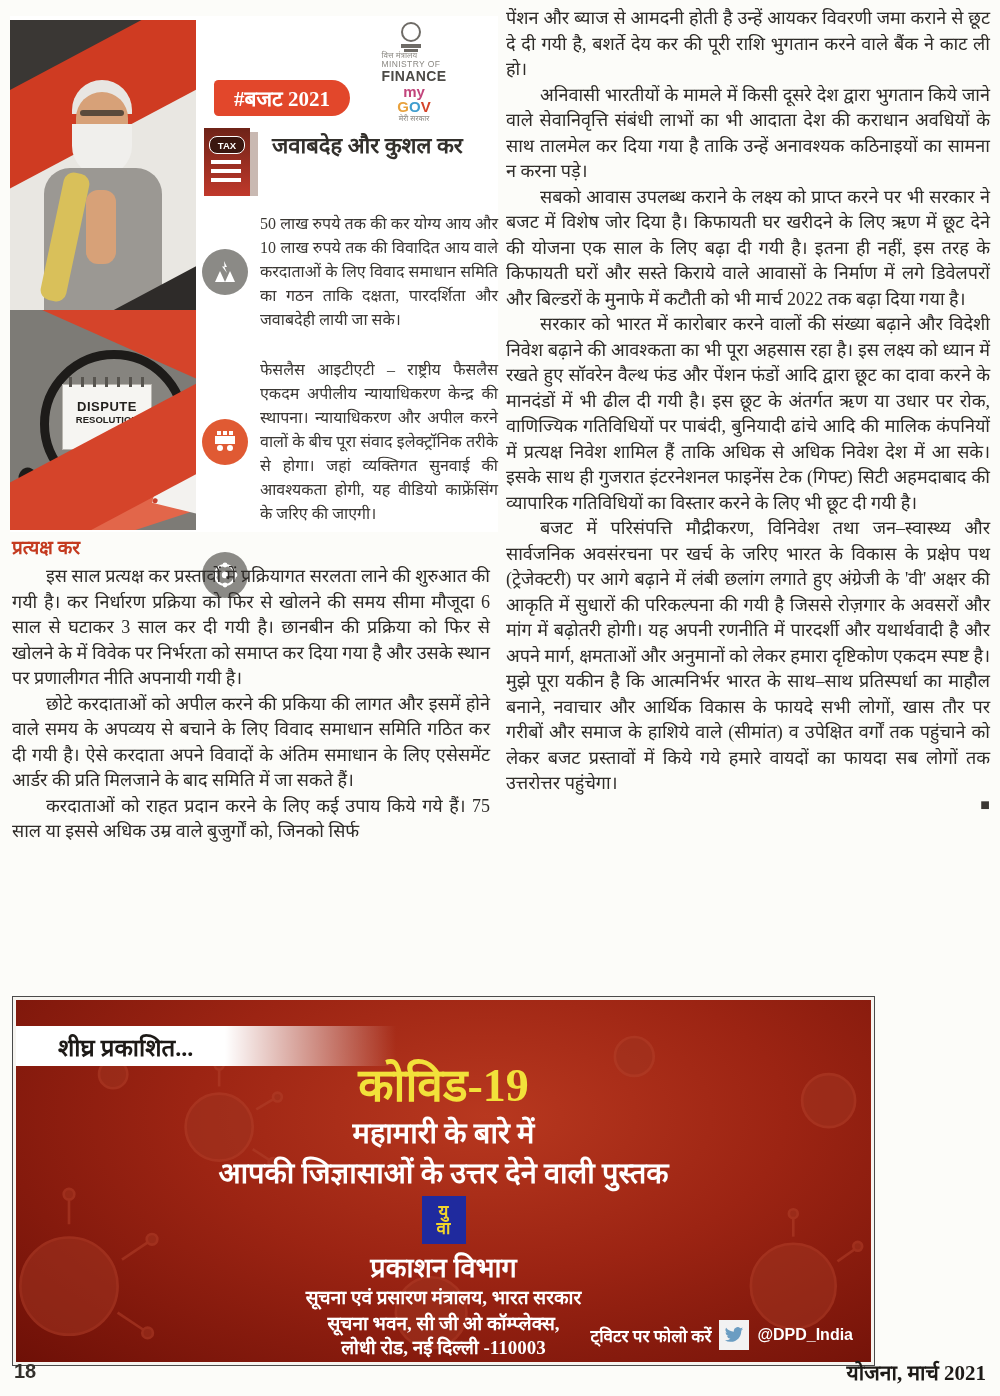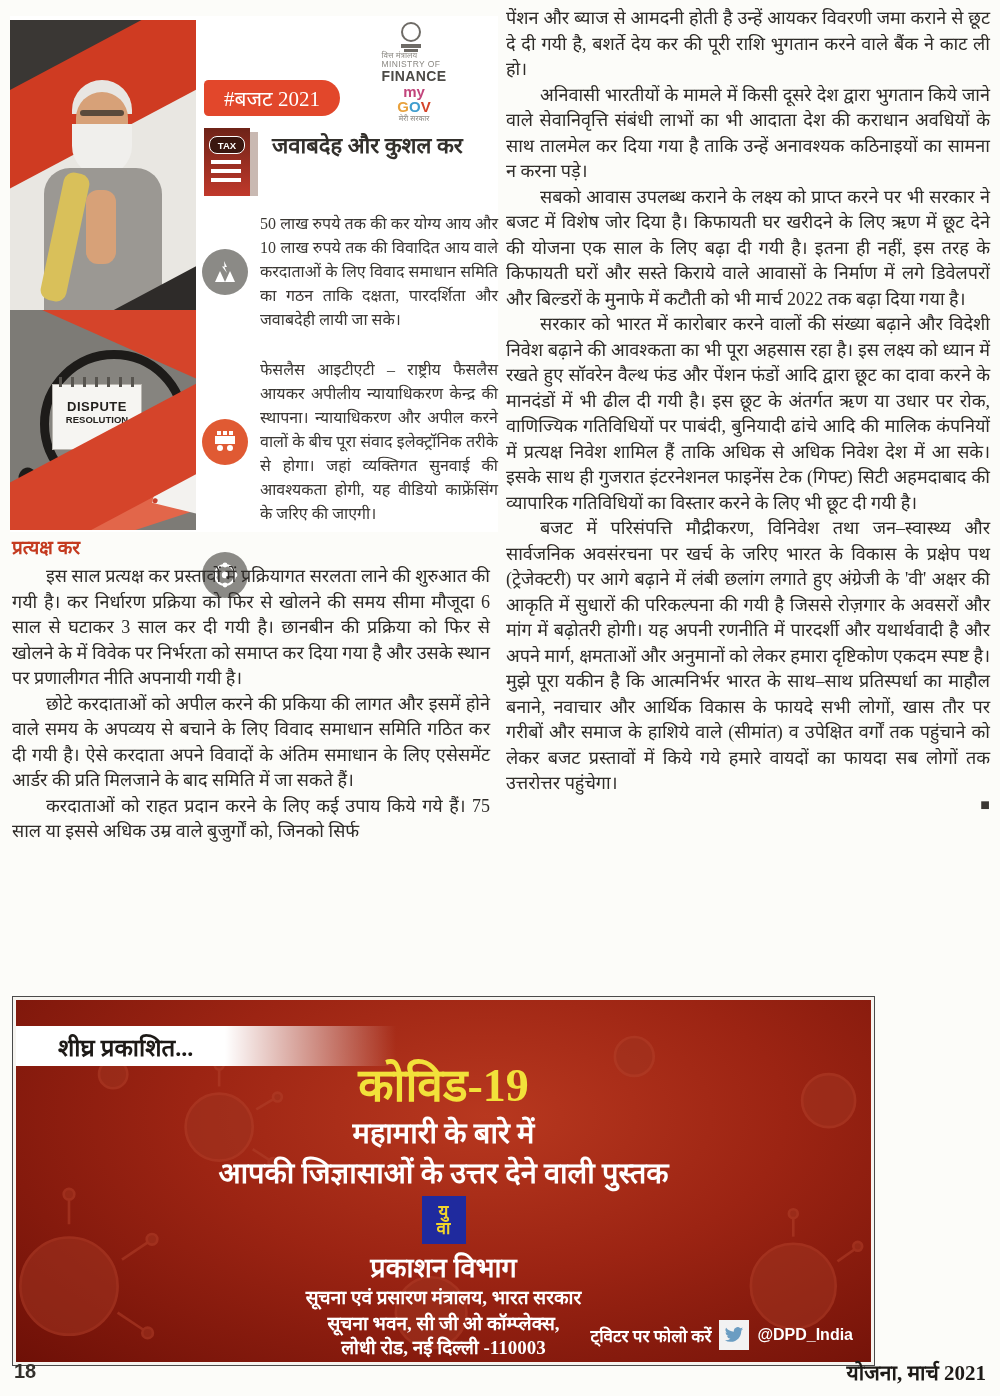--- a/index.html
+++ b/index.html
@@ -20,21 +20,21 @@
   .modi .specs{position:absolute;left:42px;top:30px;width:44px;height:6px;background:#5a4a3c;border-radius:3px;}
   .modi .beard{position:absolute;left:34px;top:44px;width:60px;height:52px;background:#f0efec;border-radius:0 0 30px 30px;}
   .modi .body{position:absolute;left:6px;top:88px;width:118px;height:142px;background:#9b9893;border-radius:26px 26px 0 0;}
   .modi .sash{position:absolute;left:14px;top:92px;width:26px;height:130px;background:#d9c05a;transform:rotate(12deg);border-radius:10px;}
   .modi .hands{position:absolute;left:48px;top:110px;width:30px;height:74px;background:#d7a178;border-radius:12px;}
   .deskart{position:absolute;left:0;top:290px;width:186px;height:220px;background:#7d7b76;overflow:hidden;}
   .ribbon1{position:absolute;left:-30px;top:-30px;width:300px;height:66px;background:#d5442a;transform:rotate(24deg);}
   .ribbon2{position:absolute;left:-40px;top:150px;width:320px;height:70px;background:#e2664a;transform:rotate(-18deg);}
   .lens{position:absolute;left:30px;top:40px;width:130px;height:130px;border:9px solid #1d1b19;border-radius:50%;background:rgba(255,255,255,0.07);}
   .lens-handle{position:absolute;left:6px;top:168px;width:56px;height:18px;background:#1d1b19;transform:rotate(32deg);border-radius:8px;}
-  .card{position:absolute;left:42px;top:74px;width:88px;height:64px;background:#f6f5f2;border:1px solid #b9b6b0;text-align:center;}
+  .card{position:absolute;left:52px;top:74px;width:88px;height:64px;background:#f6f5f2;border:1px solid #b9b6b0;text-align:center;}
   .card .rings{position:absolute;left:6px;top:-8px;width:76px;height:10px;
         background:repeating-linear-gradient(90deg,#57544f 0 3px,transparent 3px 12px);}
   .card .l1{margin-top:14px;font-family:"Liberation Sans", sans-serif;font-weight:bold;font-size:13px;color:#23211e;letter-spacing:0.5px;}
   .card .l2{font-family:"Liberation Sans", sans-serif;font-weight:bold;font-size:9.5px;color:#23211e;}
   .notebook{position:absolute;right:-16px;top:120px;width:46px;height:80px;background:#f3f2ef;border-left:5px dotted #c9402c;transform:rotate(14deg);}
 
   .ig-right{position:absolute;left:192px;top:0;width:296px;height:516px;}
   .logos{position:absolute;left:128px;top:6px;width:168px;height:56px;display:flex;align-items:center;flex-direction:column;}
   .emblem{width:26px;height:40px;margin-right:6px;display:flex;flex-direction:column;align-items:center;color:#6e6b66;}
   .emblem .top{width:16px;height:16px;border-radius:50%;border:2px solid #6e6b66;}
@@ -45,22 +45,22 @@
   .mof .en1{font-size:8.5px;color:#8a8781;letter-spacing:0.4px;}
   .mof .en2{font-size:14px;font-weight:bold;color:#4c4a46;letter-spacing:0.4px;}
   .logo-sep{width:1px;height:40px;background:#c9c6c0;margin:0 7px;}
   .mygov{font-family:"Liberation Sans", sans-serif;line-height:0.95;text-align:center;}
   .mygov .my{font-size:15px;font-weight:bold;color:#c2457c;}
   .mygov .g{font-size:15px;font-weight:bold;color:#e8a13c;}
   .mygov .o{font-size:15px;font-weight:bold;color:#3f9ecf;}
   .mygov .v{font-size:15px;font-weight:bold;color:#d5442a;}
   .mygov .tag{font-size:7.5px;color:#8a8781;}
 
-  .hashtag{position:absolute;left:2px;top:64px;width:136px;height:36px;background:#e2472b;
-           border-radius:5px 20px 20px 5px;color:#fff;font-weight:normal;font-size:21px;
+  .hashtag{position:absolute;left:12px;top:64px;width:136px;height:36px;background:#e2472b;
+           border-radius:5px 20px 20px 5px;color:#fff;font-weight:bold;font-size:21px;
            display:flex;align-items:center;justify-content:center;}
 
   .ig-title-row{position:absolute;left:2px;top:112px;width:294px;display:flex;}
   .taxdoc{position:relative;width:56px;height:72px;flex:0 0 56px;margin-right:12px;}
   .taxdoc .back{position:absolute;left:10px;top:4px;width:44px;height:64px;background:#c9b9b2;}
   .taxdoc .front{position:absolute;left:0;top:0;width:46px;height:68px;background:linear-gradient(#6e2318,#c0392b);}
   .taxdoc .badge{position:absolute;left:5px;top:8px;width:34px;height:16px;background:#3a1710;border:1px solid #fff;
                  border-radius:8px;color:#fff;font-family:"Liberation Sans", sans-serif;font-size:9.5px;font-weight:bold;
                  display:flex;align-items:center;justify-content:center;}
   .taxdoc .lines{position:absolute;left:7px;top:32px;width:30px;height:26px;
@@ -203,21 +203,21 @@
           <div class="bicon red">
             <svg width="28" height="28" viewBox="0 0 28 28">
               <rect x="4" y="8" width="20" height="8" fill="#fff"></rect>
               <circle cx="9" cy="20" r="3" fill="#fff"></circle>
               <circle cx="19" cy="20" r="3" fill="#fff"></circle>
               <rect x="6" y="3" width="4" height="4" fill="#fff"></rect>
               <rect x="12" y="3" width="4" height="4" fill="#fff"></rect>
               <rect x="18" y="3" width="4" height="4" fill="#fff"></rect>
             </svg>
           </div>
-          <div class="btext">फेसलैस आइटीएटी – राष्ट्रीय फैसलैस आयकर अपीलीय न्यायाधिकरण केन्द्र की स्थापना। न्यायाधिकरण और अपील करने वालों के बीच पूरा संवाद इलेक्ट्रॉनिक तरीके से होगा। जहां व्यक्तिगत सुनवाई की आवश्यकता होगी, यह वीडियो काफ्रेंसिंग के जरिए की जाएगी।</div>
+          <div class="btext">फेसलैस आइटीएटी – राष्ट्रीय फैसलैस एकदम अपीलीय न्यायाधिकरण केन्द्र की स्थापना। न्यायाधिकरण और अपील करने वालों के बीच पूरा संवाद इलेक्ट्रॉनिक तरीके से होगा। जहां व्यक्तिगत सुनवाई की आवश्यकता होगी, यह वीडियो काफ्रेंसिंग के जरिए की जाएगी।</div>
         </div>
         <div class="bullet">
           <div class="bicon gray">
             <svg width="28" height="28" viewBox="0 0 28 28">
               <circle cx="14" cy="14" r="10" fill="none" stroke="#fff" stroke-width="2"></circle>
               <circle cx="14" cy="4" r="2.4" fill="#fff"></circle>
               <circle cx="24" cy="14" r="2.4" fill="#fff"></circle>
               <circle cx="14" cy="24" r="2.4" fill="#fff"></circle>
               <circle cx="4" cy="14" r="2.4" fill="#fff"></circle>
               <circle cx="14" cy="14" r="3.2" fill="#fff"></circle>

